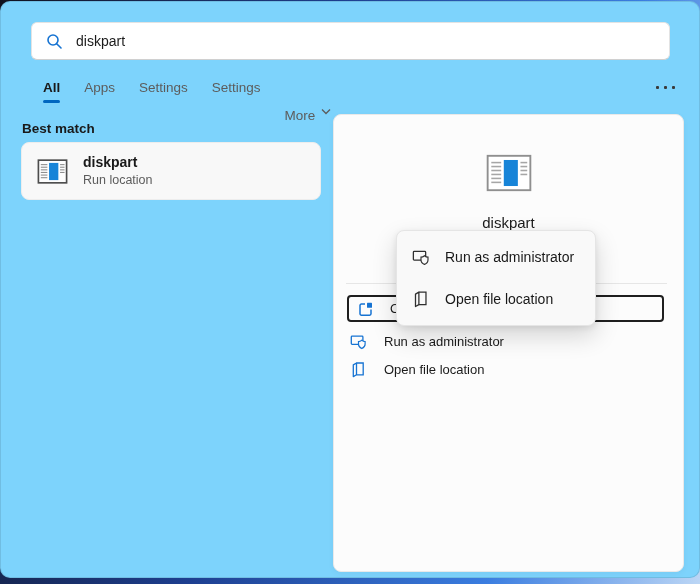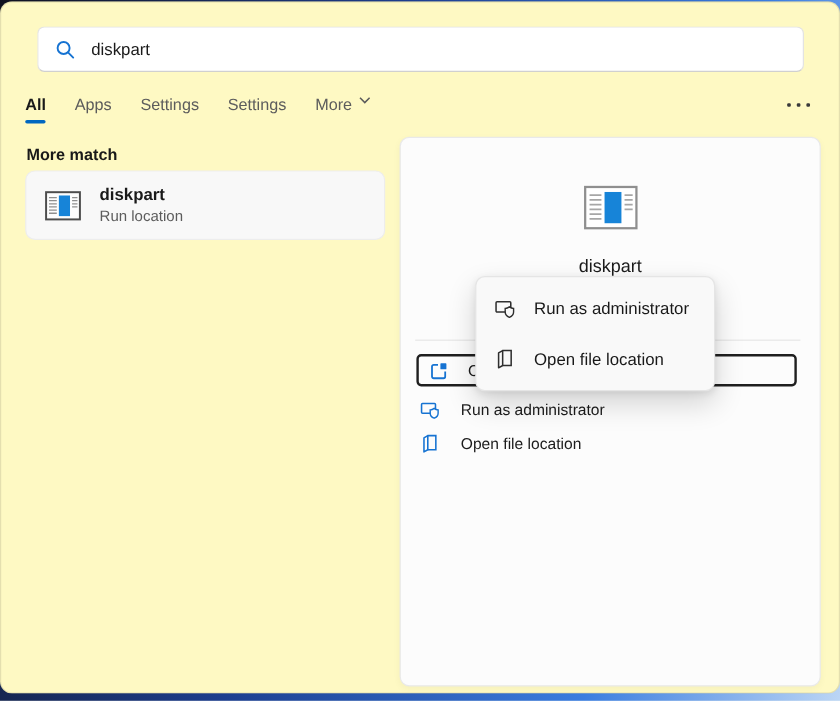--- a/index.html
+++ b/index.html
@@ -6,21 +6,21 @@
   html, body { width: 700px; height: 584px; overflow: hidden; }
   body {
     font-family: "Liberation Sans", "DejaVu Sans", sans-serif;
     background: linear-gradient(105deg, #10121f 0%, #1d3e8f 40%, #3a7de0 75%, #bcd6f5 100%);
     position: relative;
   }
 
   
   .search-window {
     position: absolute; left: 0; right: 0; top: 1px; bottom: 6px;
-    background: #fef9c3;
+    background: #7dd3fc;
     border: 1px solid rgba(0,0,0,0.10);
     border-radius: 10px;
     overflow: visible;
   }
 
   
   .search-box {
     position: absolute; left: 30px; top: 20px; width: 639px; height: 38px;
     background: #ffffff;
     border: 1px solid #e3e3e3;
@@ -33,26 +33,26 @@
     font-family: inherit; background: transparent;
   }
 
   
   .tabs-row {
     position: absolute; left: 20px; right: 24px; top: 78px; height: 26px;
     display: flex; align-items: flex-start; gap: 24px;
     font-size: 13.5px; color: #5c5c5c;
   }
   .tab { cursor: default; position: relative; padding-bottom: 8px; }
-  .tab.selected { color: #191919; font-weight: 700; }
+  .tab.selected { color: #191919; font-weight: 700; margin-left: 22px; }
   .tab .underline {
     position: absolute; left: 0; right: 0; bottom: 0; height: 3px;
     border-radius: 2px; background: #0067c0;
   }
-  .tab-more { display: flex; align-items: flex-start; gap: 6px; }
+  .tab-more { display: flex; align-items: flex-start; gap: 6px; margin-top: 28px; }
   .tabs-spacer { flex: 1; }
   .more-options { display: flex; gap: 5px; align-items: center; padding-top: 6px; }
   .more-options i { width: 3px; height: 3px; background: #3a3a3a; display: block; border-radius: 1px; }
 
   
   .best-match-label {
     position: absolute; left: 21px; top: 119px;
     font-size: 13.5px; font-weight: 700; color: #191919;
   }
   .match-card {
@@ -139,21 +139,21 @@
       </svg>
     </div>
     <div class="tabs-spacer"></div>
     <div class="more-options">
       <i></i>
         <i></i>
         <i></i>
     </div>
   </div>
 
-  <div class="best-match-label">More match</div>
+  <div class="best-match-label">Best match</div>
 
   <div class="match-card">
     <svg class="icon" width="33" height="33" viewBox="0 0 48 48">
       <rect x="3.5" y="7.5" width="41" height="33" fill="#fdfdfd" stroke="#4d4d4d" stroke-width="2.4"></rect>
       <rect x="19" y="11.5" width="13.5" height="25" fill="#1784d8"></rect>
       <g stroke="#8f8f8f" stroke-width="1.6">
         <line x1="7" y1="14" x2="16.5" y2="14"></line>
         <line x1="7" y1="17.8" x2="16.5" y2="17.8"></line>
         <line x1="7" y1="21.6" x2="16.5" y2="21.6"></line>
         <line x1="7" y1="25.4" x2="16.5" y2="25.4"></line>

